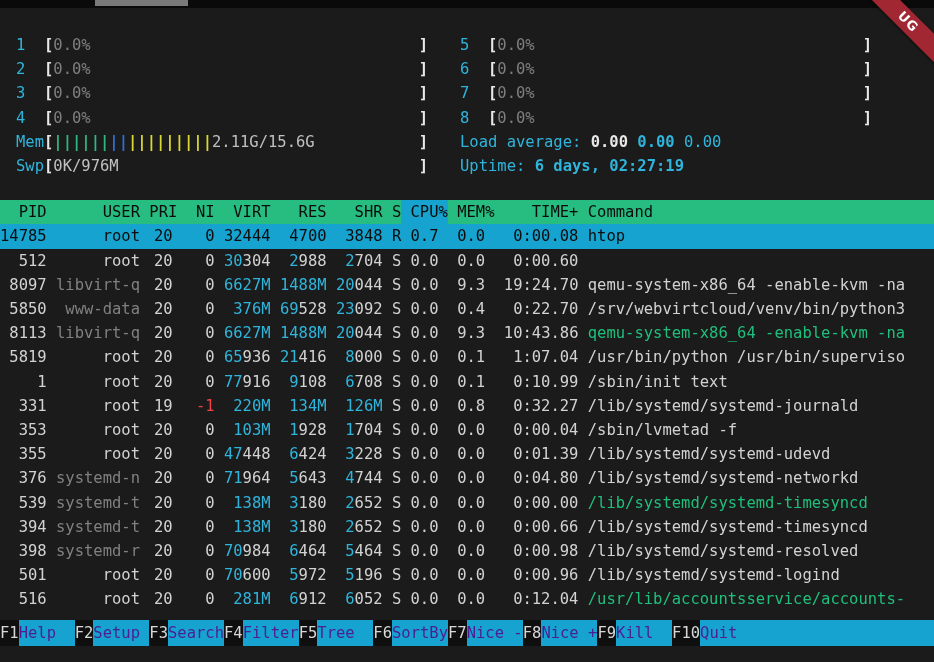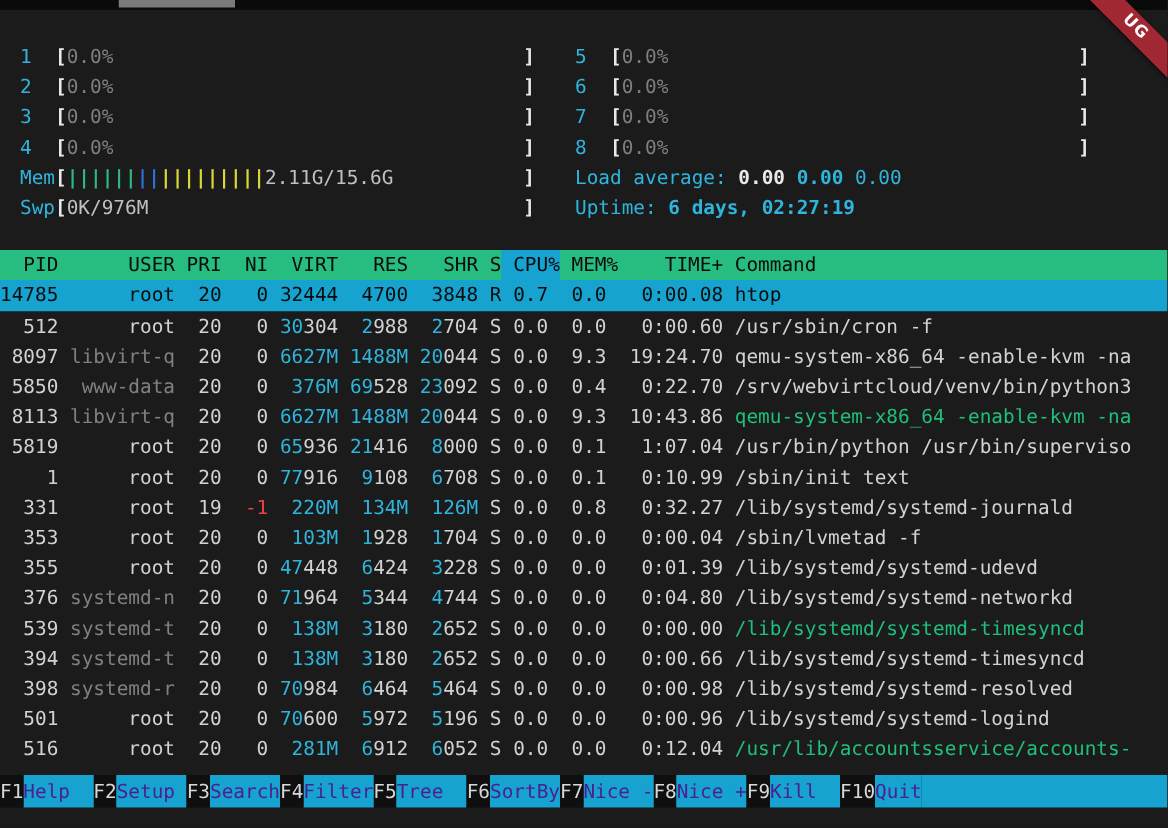--- a/index.html
+++ b/index.html
@@ -45,21 +45,21 @@
   .row{display:flex;white-space:pre}
   .row span{color:#d2d2d2}
   .row .num-c{color:#2fb5dc}
   .row .dim{color:#808080}
   .row .red{color:#ef4343}
   .row .green{color:#1fbf7c}
   .row.selected{background:#16a3d0}
   .row.selected span{color:#0c0c0c}
   .c-pid{width:5ch;text-align:right}
   .c-user{width:9ch;padding-left:1ch;text-align:right;overflow:hidden}
-  .c-pri{width:3ch;padding-left:1ch;text-align:right}
+  .c-pri{width:3ch;padding-left:1ch;text-align:center}
   .c-ni{width:3ch;padding-left:1ch;text-align:right}
   .c-virt,.c-res,.c-shr{width:5ch;padding-left:1ch;text-align:right}
   .c-s{width:1ch;padding-left:1ch}
   .c-cpu,.c-mem{width:4ch;padding-left:1ch;text-align:left}
   .c-time{width:8ch;padding-left:1ch;text-align:right}
   .c-cmd{flex:1;padding-left:1ch;overflow:hidden}
   
   .fnbar{position:absolute;left:0;right:0;bottom:16px;height:26px;line-height:26px;display:flex;background:#0f0f0f}
   .fnkey{color:#d8d8d8;white-space:pre}
   .fnlbl{background:#16a3d0;color:#4c1d95;white-space:pre}
@@ -200,21 +200,20 @@
     <span class="c-user">root</span>
     <span class="c-pri">20</span>
     <span class="c-ni">0</span>
     <span class="c-virt"><span class="num-c">30</span><span>304</span></span>
     <span class="c-res"><span class="num-c">2</span><span>988</span></span>
     <span class="c-shr"><span class="num-c">2</span><span>704</span></span>
     <span class="c-s">S</span>
     <span class="c-cpu">0.0</span>
     <span class="c-mem">0.0</span>
     <span class="c-time">0:00.60</span>
-    <span class="c-cmd">/usr/sbin/cron -f</span>
   </div>
 
   <div class="row">
     <span class="c-pid">8097</span>
     <span class="c-user dim">libvirt-q</span>
     <span class="c-pri">20</span>
     <span class="c-ni">0</span>
     <span class="c-virt"><span class="num-c">6627M</span><span></span></span>
     <span class="c-res"><span class="num-c">1488M</span><span></span></span>
     <span class="c-shr"><span class="num-c">20</span><span>044</span></span>
@@ -329,21 +328,21 @@
     <span class="c-time">0:01.39</span>
     <span class="c-cmd">/lib/systemd/systemd-udevd</span>
   </div>
 
   <div class="row">
     <span class="c-pid">376</span>
     <span class="c-user dim">systemd-n</span>
     <span class="c-pri">20</span>
     <span class="c-ni">0</span>
     <span class="c-virt"><span class="num-c">71</span><span>964</span></span>
-    <span class="c-res"><span class="num-c">5</span><span>344</span></span>
+    <span class="c-res"><span class="num-c">5</span><span>643</span></span>
     <span class="c-shr"><span class="num-c">4</span><span>744</span></span>
     <span class="c-s">S</span>
     <span class="c-cpu">0.0</span>
     <span class="c-mem">0.0</span>
     <span class="c-time">0:04.80</span>
     <span class="c-cmd">/lib/systemd/systemd-networkd</span>
   </div>
 
   <div class="row">
     <span class="c-pid">539</span>

